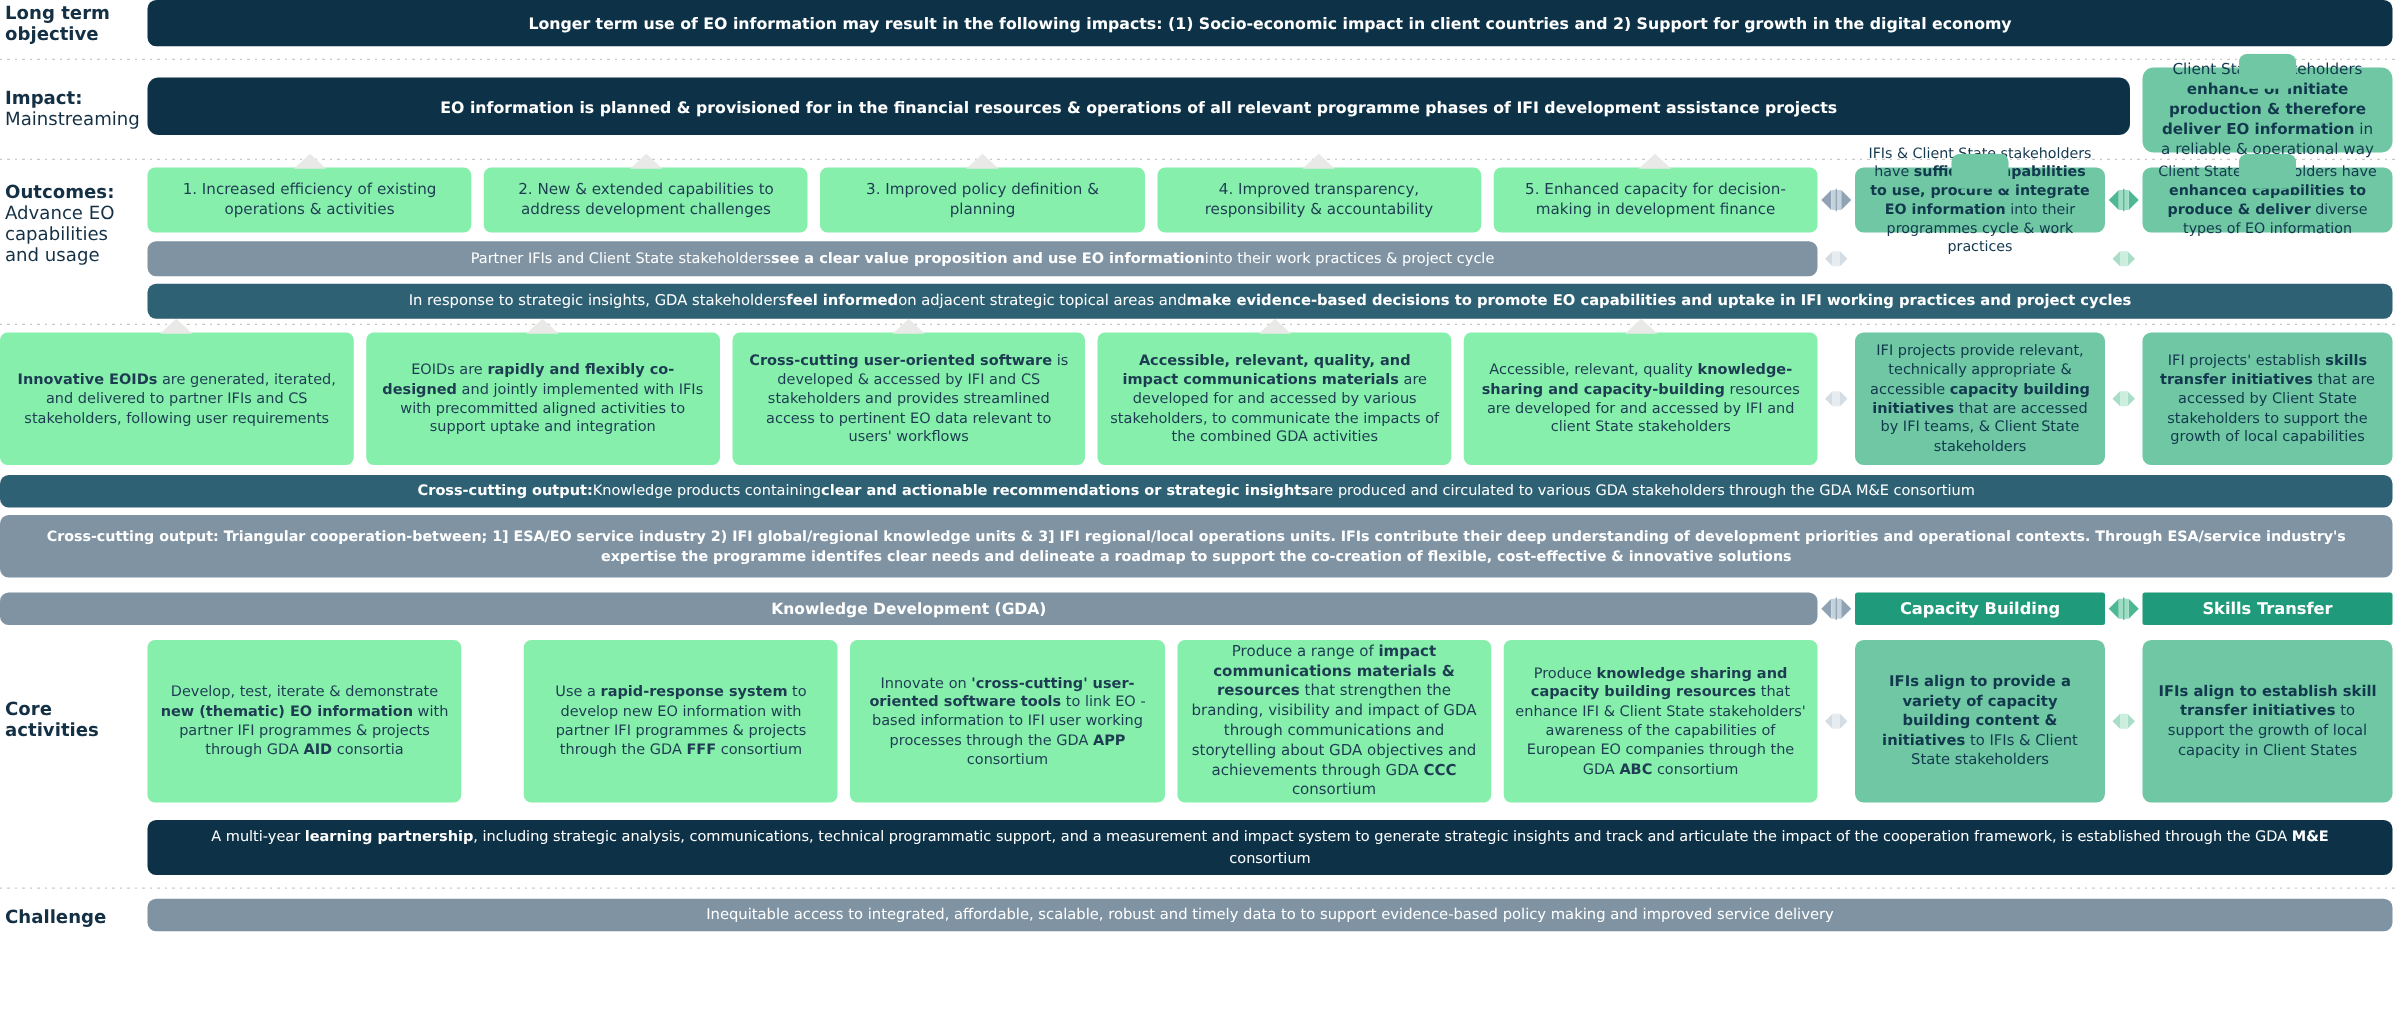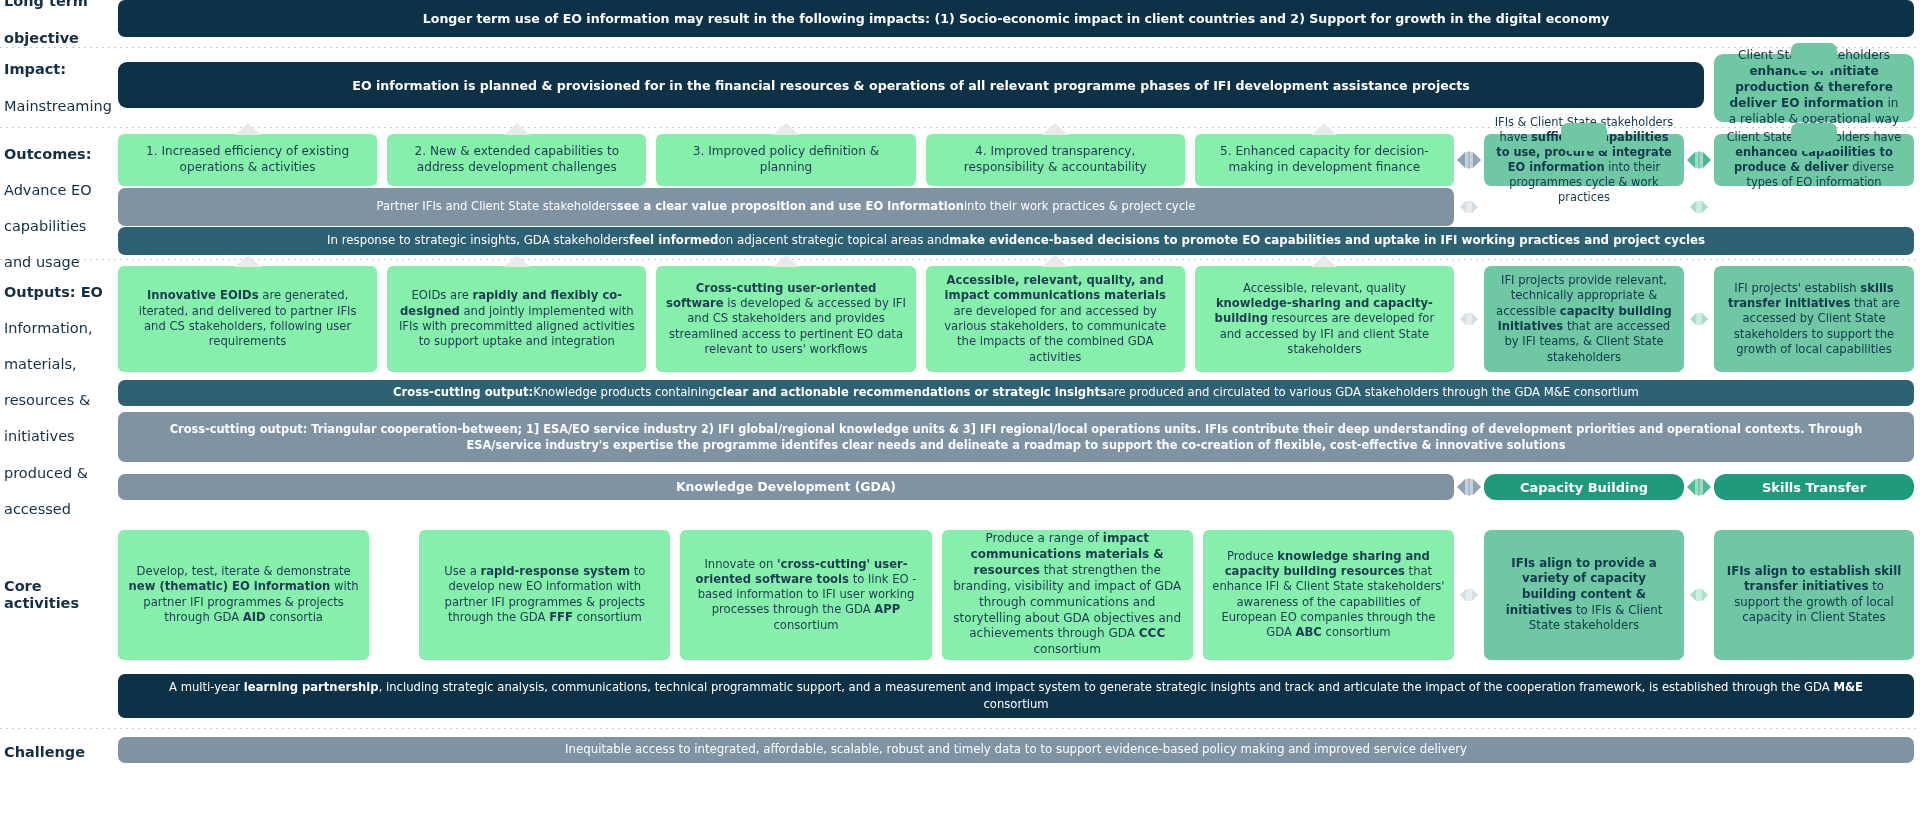--- a/index.html
+++ b/index.html
@@ -13,21 +13,21 @@
 
   
   .row { display: flex; align-items: stretch; width: 1920px; }
   .rowlabel {
     width: 118px; flex: 0 0 118px;
     padding: 0 8px 0 4px;
     color: #143044;
     font-weight: bold;
     font-size: 14.5px;
     line-height: 1.18;
-    display: flex; align-items: center; gap: 19px;
+    display: flex; align-items: center;
   }
   .rowlabel.top { align-items: flex-start; padding-top: 4px; }
   .rowbody { flex: 1 1 auto; position: relative; }
 
   
   .dotsep {
     height: 1px; width: 1920px;
     background-image: repeating-linear-gradient(to right,#c9c9c9 0 2px, rgba(0,0,0,0) 2px 6px);
   }
 
@@ -64,21 +64,21 @@
     color: #12384e;
     font-size: 12.1px;
     line-height: 1.32;
     text-align: center;
     padding: 8px 10px;
     display: flex; align-items: center; justify-content: center;
     position: relative;
   }
   .greendark {
     background: #1f9a7a;
-    border-radius: 12px;
+    border-radius: 2px;
     color: #ffffff;
     font-size: 13px; font-weight: bold;
     text-align: center;
     display: flex; align-items: center; justify-content: center;
     position: relative;
   }
 
   
   .notch { position: absolute; top: -11px; left: 50%; transform: translateX(-50%);
            width: 0; height: 0; border-left: 13px solid transparent;
@@ -190,21 +190,21 @@
 
         <div class="green" style="width:200px;flex:0 0 200px;padding:6px 8px;font-size:11.4px;">
           <div class="notch green"></div>
           <div>
             <span>Client State stakeholders have </span><b>enhanced capabilities to produce &amp; deliver</b><span> diverse types of EO information</span>
           </div>
         </div>
       </div>
 
       <div style="display:flex;align-items:center;height:26px;margin-top:8px;padding-right:6px;">
-        <div class="bar slate" style="flex:1 1 auto;height:38px;padding:4px 10px;font-size:11.6px;">
+        <div class="bar slate" style="flex:1 1 auto;height:28px;padding:4px 10px;font-size:11.6px;">
           <span>Partner IFIs and Client State stakeholders </span>
             <b>see a clear value proposition and use EO information</b>
             <span> into their work practices &amp; project cycle</span>
         </div>
         <div class="dblarrow">
           <svg width="20" height="22" viewBox="0 0 20 22">
               <polygon points="1,11 7,5 7,17" fill="#d4dde3"></polygon>
               <polygon points="19,11 13,5 13,17" fill="#d4dde3"></polygon>
               <rect x="7" y="5" width="6" height="12" fill="#e6ecef"></rect>
             </svg>
@@ -227,29 +227,20 @@
             <span> on adjacent strategic topical areas and </span>
             <b>make evidence-based decisions to promote EO capabilities and uptake in IFI working practices and project cycles</b>
         </div>
       </div>
     </div>
   </div>
 
   <div class="dotsep" style="margin-top:7px;"></div>
 
   <div class="row" style="align-items:flex-start;margin-top:6px;">
-    <div class="rowlabel top" style="flex-direction:column;align-items:flex-start;padding-top:18px;">
-      <span>Outputs: EO</span>
-      <span style="font-weight:normal;">Information,</span>
-      <span style="font-weight:normal;">materials,</span>
-      <span style="font-weight:normal;">resources &amp;</span>
-      <span style="font-weight:normal;">initiatives</span>
-      <span style="font-weight:normal;">produced &amp;</span>
-      <span style="font-weight:normal;">accessed</span>
-    </div>
 
     <div class="rowbody">
 
       <div style="display:flex;align-items:stretch;height:106px;padding-right:6px;">
         <div class="cols" style="flex:1 1 auto;">
           <div class="card" style="flex:1;font-size:11.6px;">
             <div class="notch grey"></div>
             <div>
               <b>Innovative EOIDs</b><span> are generated, iterated, and delivered to partner IFIs and CS stakeholders, following user requirements</span>
             </div>

